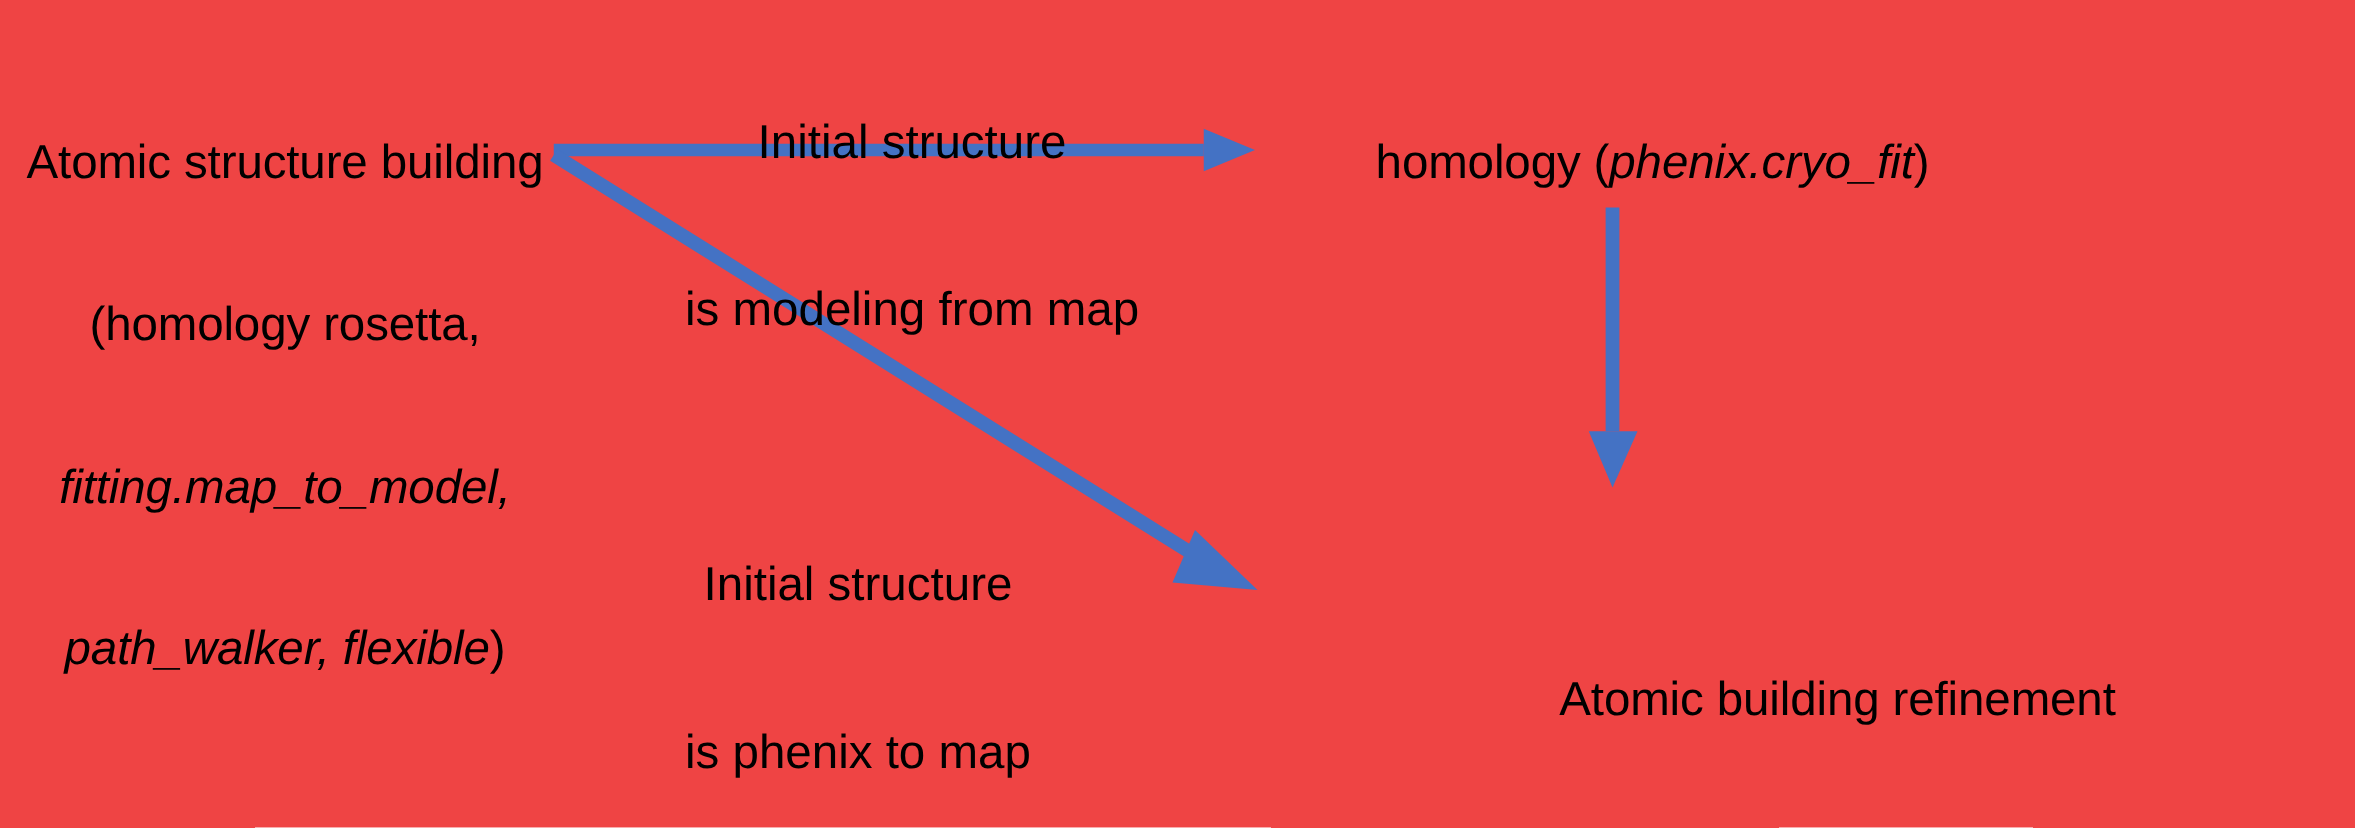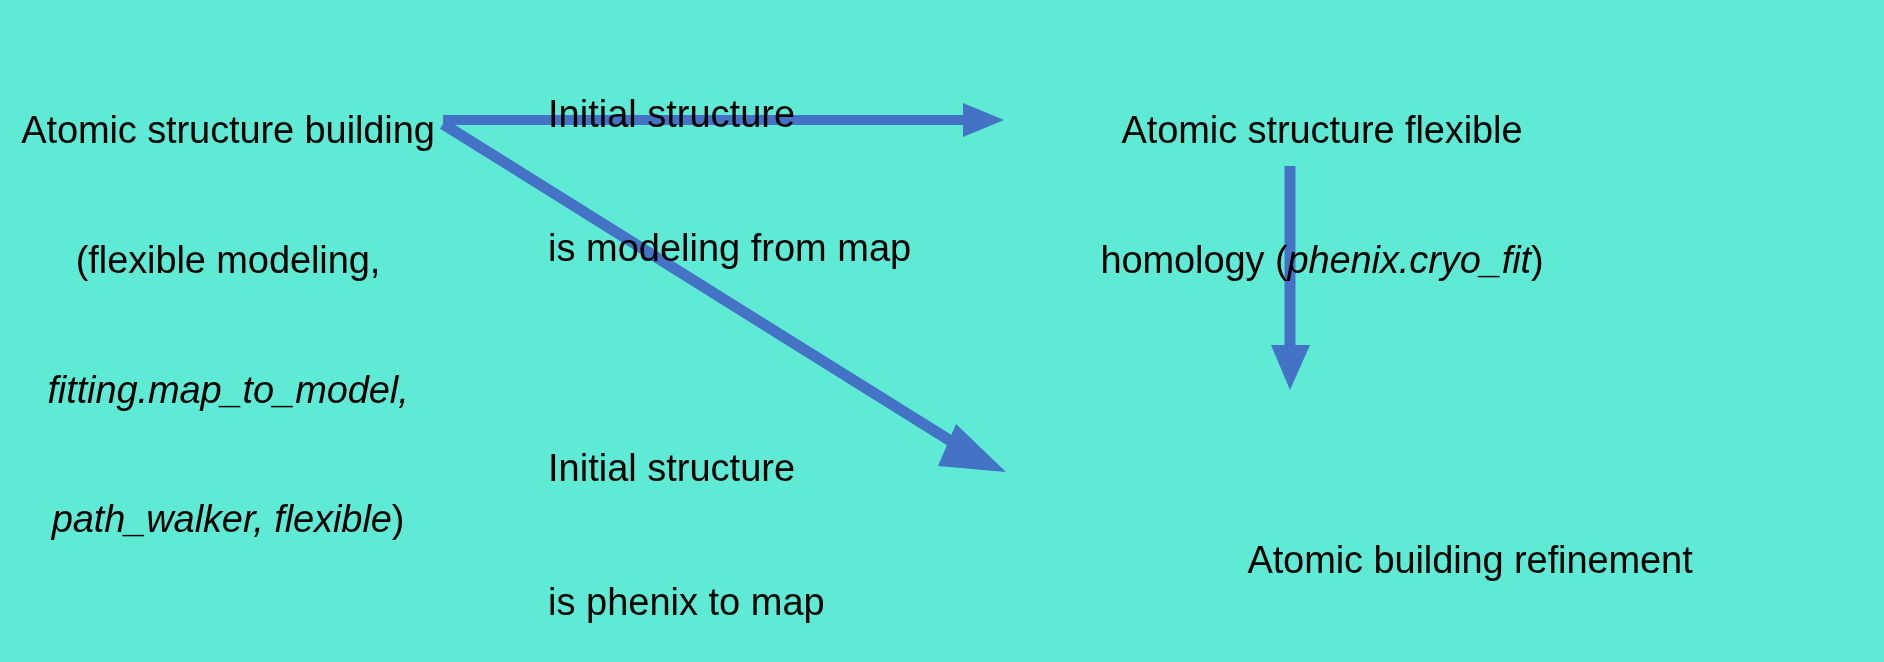--- a/index.html
+++ b/index.html
@@ -7,40 +7,40 @@
     padding: 0;
     background: #ffffff;
   }
   body {
     font-family: "Liberation Sans", sans-serif;
   }
   #canvas {
     position: relative;
     width: 1884px;
     height: 662px;
-    background: #5eead4;
+    background: #ef4444;
     overflow: hidden;
   }
   .node {
     position: absolute;
     color: #000000;
     font-size: 38px;
     line-height: 1.14;
     text-align: center;
     white-space: pre;
     letter-spacing: -0.1px;
   }
   .node .ln { display: block; }
   .ital { font-style: italic; }
   .edge-label {
     position: absolute;
     color: #000000;
     font-size: 38px;
     line-height: 1.18;
-    text-align: left;
+    text-align: center;
     white-space: pre;
   }
   .edge-label .ln { display: block; }
 
   
   #node-building {
     left: 2px;
     top: 22px;
     width: 452px;
   }
@@ -92,27 +92,26 @@
     </g>
 
     <g>
       <line x1="1290" y1="166" x2="1290" y2="345" stroke="#4472C4" stroke-width="11"></line>
       <polygon points="1271,345 1310,345 1290,390" fill="#4472C4"></polygon>
     </g>
   </svg>
 
   <div class="node" id="node-building">
     <span class="ln">Atomic structure building</span>
-    <span class="ln">(flexible modeling,</span>
+    <span class="ln">(homology rosetta,</span>
     <span class="ln ital">fitting.map_to_model,</span>
     <span class="ln"><span class="ital">path_walker, flexible</span><span>)</span></span>
   </div>
 
   <div class="node" id="node-flexible-fitting">
-    <span class="ln">Atomic structure flexible</span>
     <span class="ln"><span>homology (</span><span class="ital">phenix.cryo_fit</span><span>)</span></span>
   </div>
 
   <div class="node" id="node-refinement">
     <span class="ln">Atomic building refinement</span>
     
   </div>
 
   <div class="edge-label" id="label-different">
     <span class="ln">Initial structure</span>

